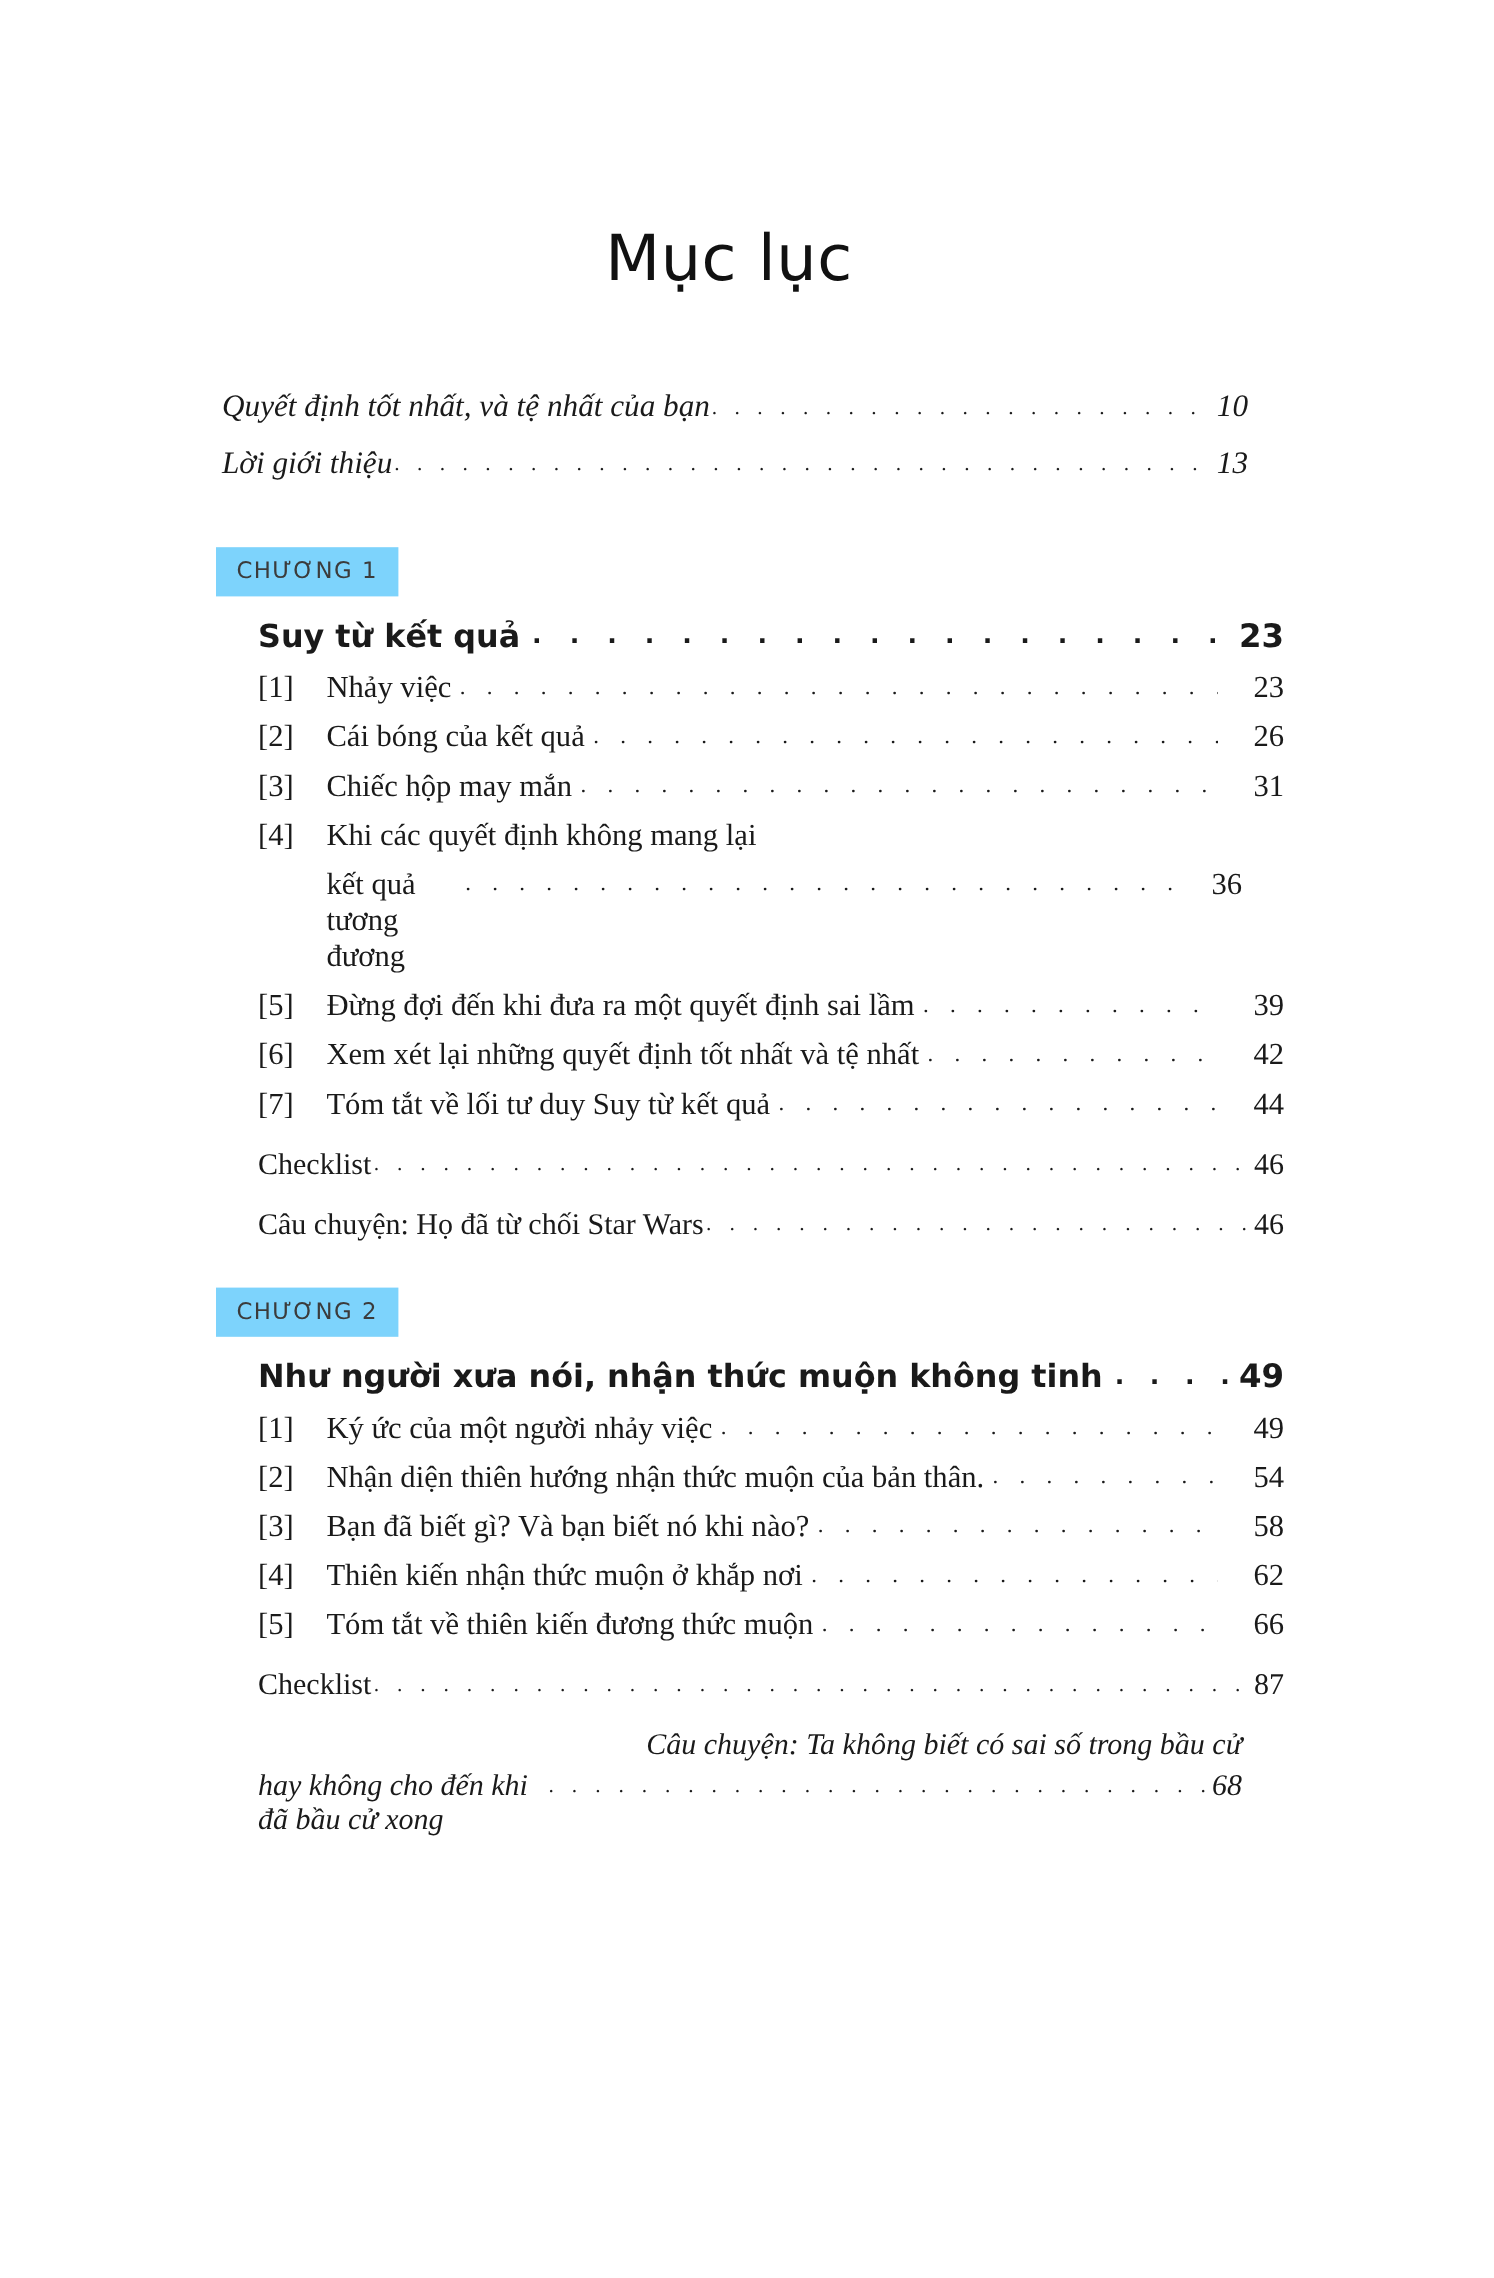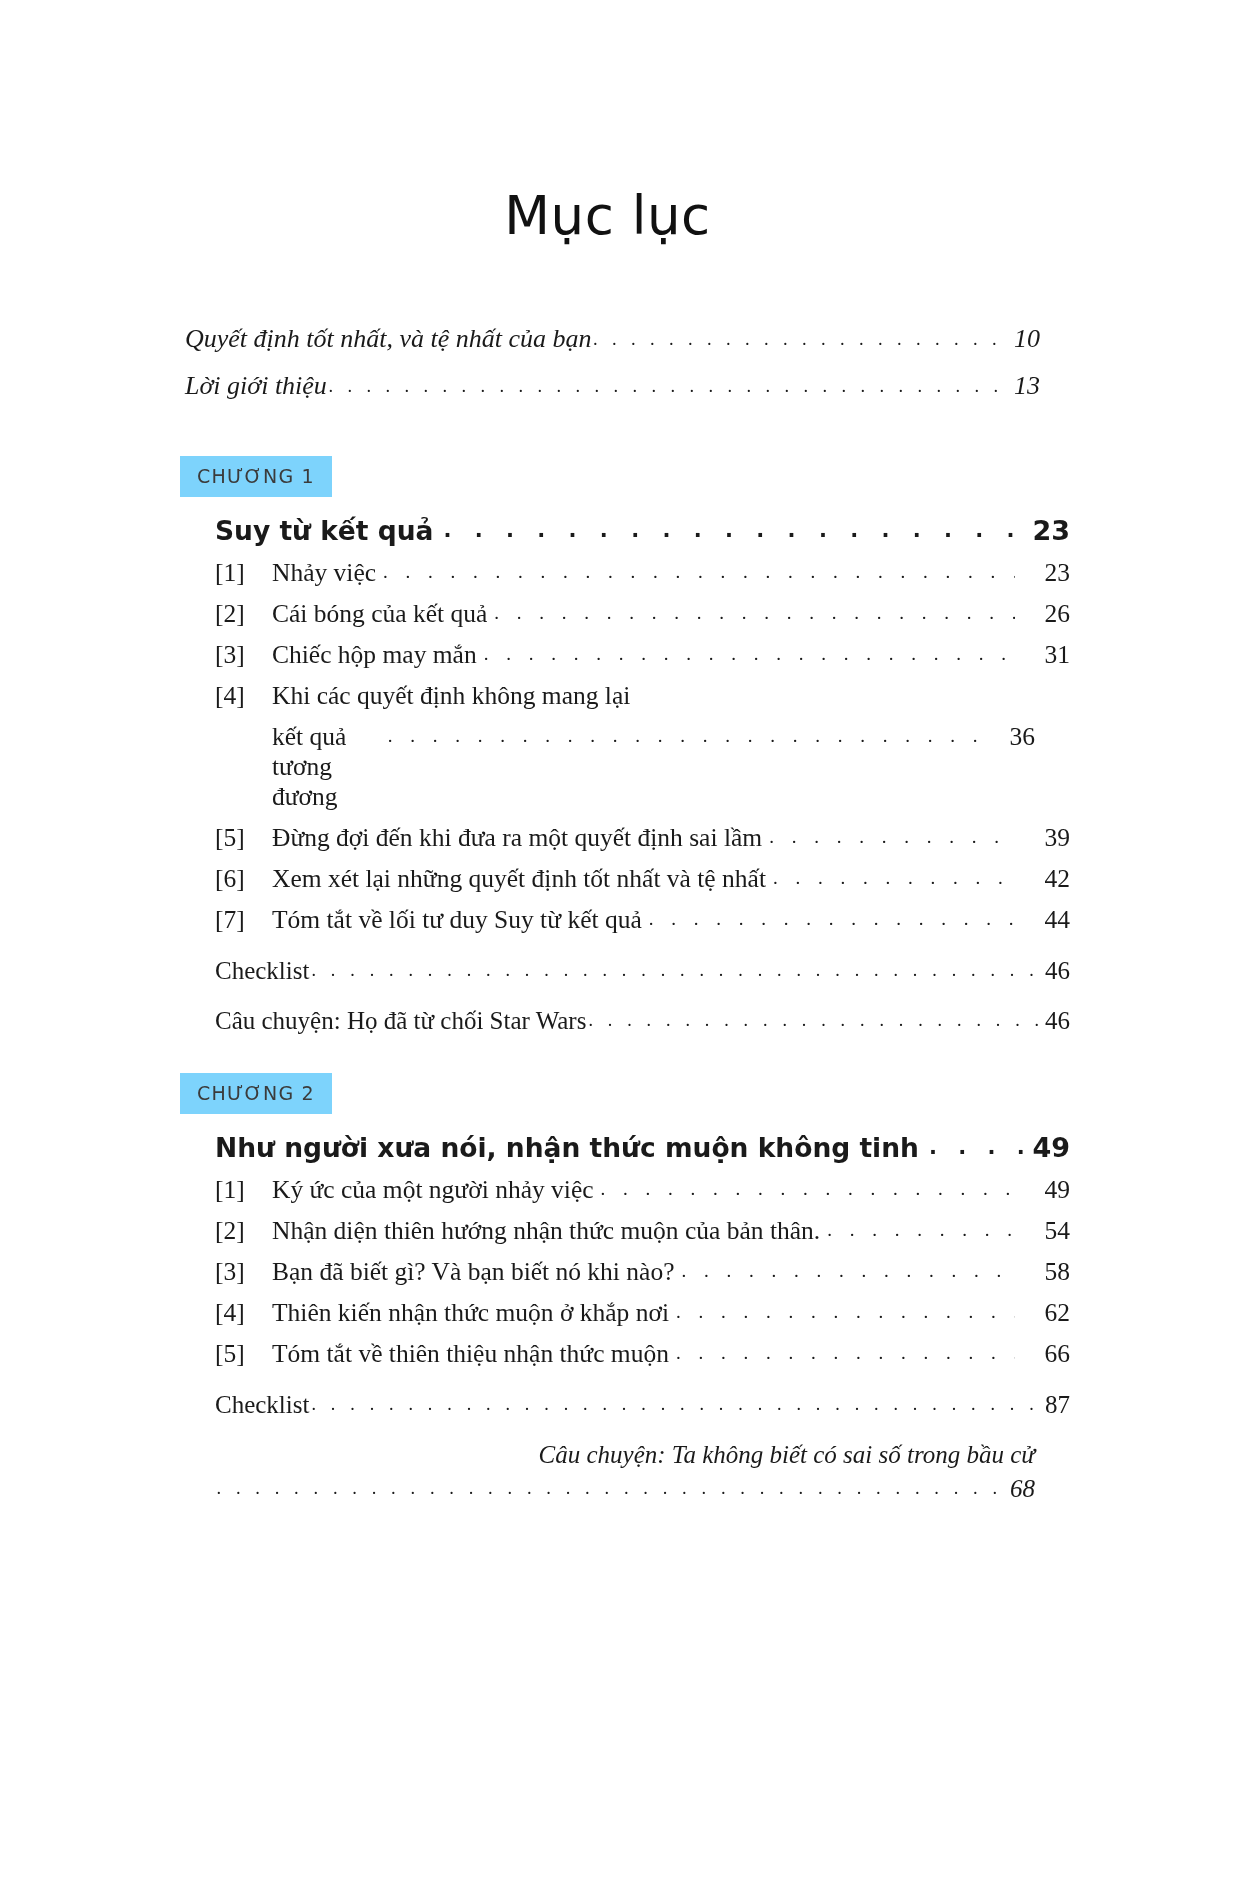--- a/index.html
+++ b/index.html
@@ -328,31 +328,32 @@
 
     <div class="row section-row">
       <span class="idx">[4]</span>
       <span class="label">Thiên kiến nhận thức muộn ở khắp nơi</span>
       <span class="leader"></span>
       <span class="page-num">62</span>
     </div>
 
     <div class="row section-row">
       <span class="idx">[5]</span>
-      <span class="label">Tóm tắt về thiên thiệu nhận thức muộn</span>
+      <span class="label">Tóm tắt về thiên kiến đương thức muộn</span>
       <span class="leader"></span>
       <span class="page-num">66</span>
     </div>
 
     <div class="row extra-row">
       <span class="label">Checklist</span>
       <span class="leader"></span>
       <span class="page-num">87</span>
     </div>
 
     <div class="extra-wrap-first">Câu chuyện: Ta không biết có sai số trong bầu cử</div>
     <div class="extra-wrap-second">
+      <span class="label">hay không cho đến khi đã bầu cử xong</span>
       <span class="leader"></span>
       <span class="page-num">68</span>
     </div>
   </div>
 
 </div>
 
 </body></html>

